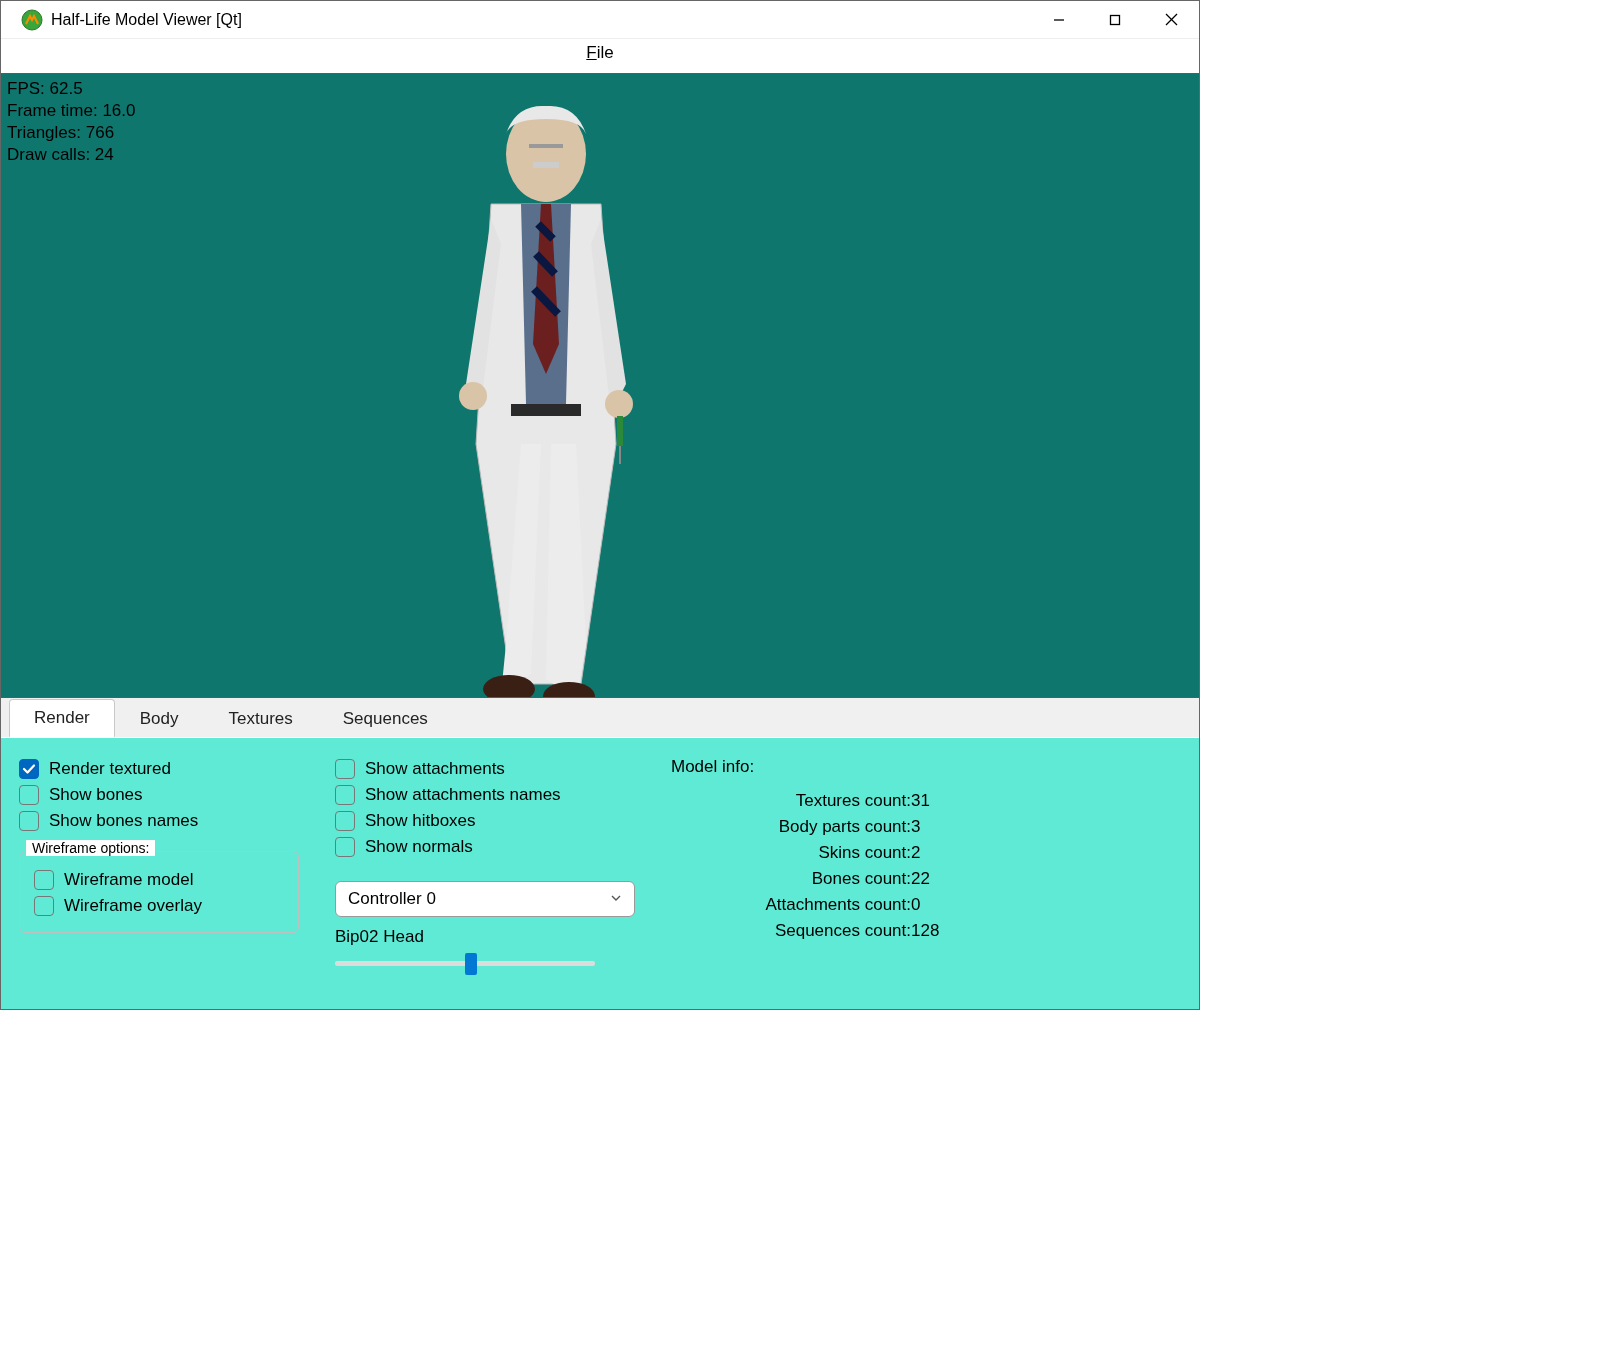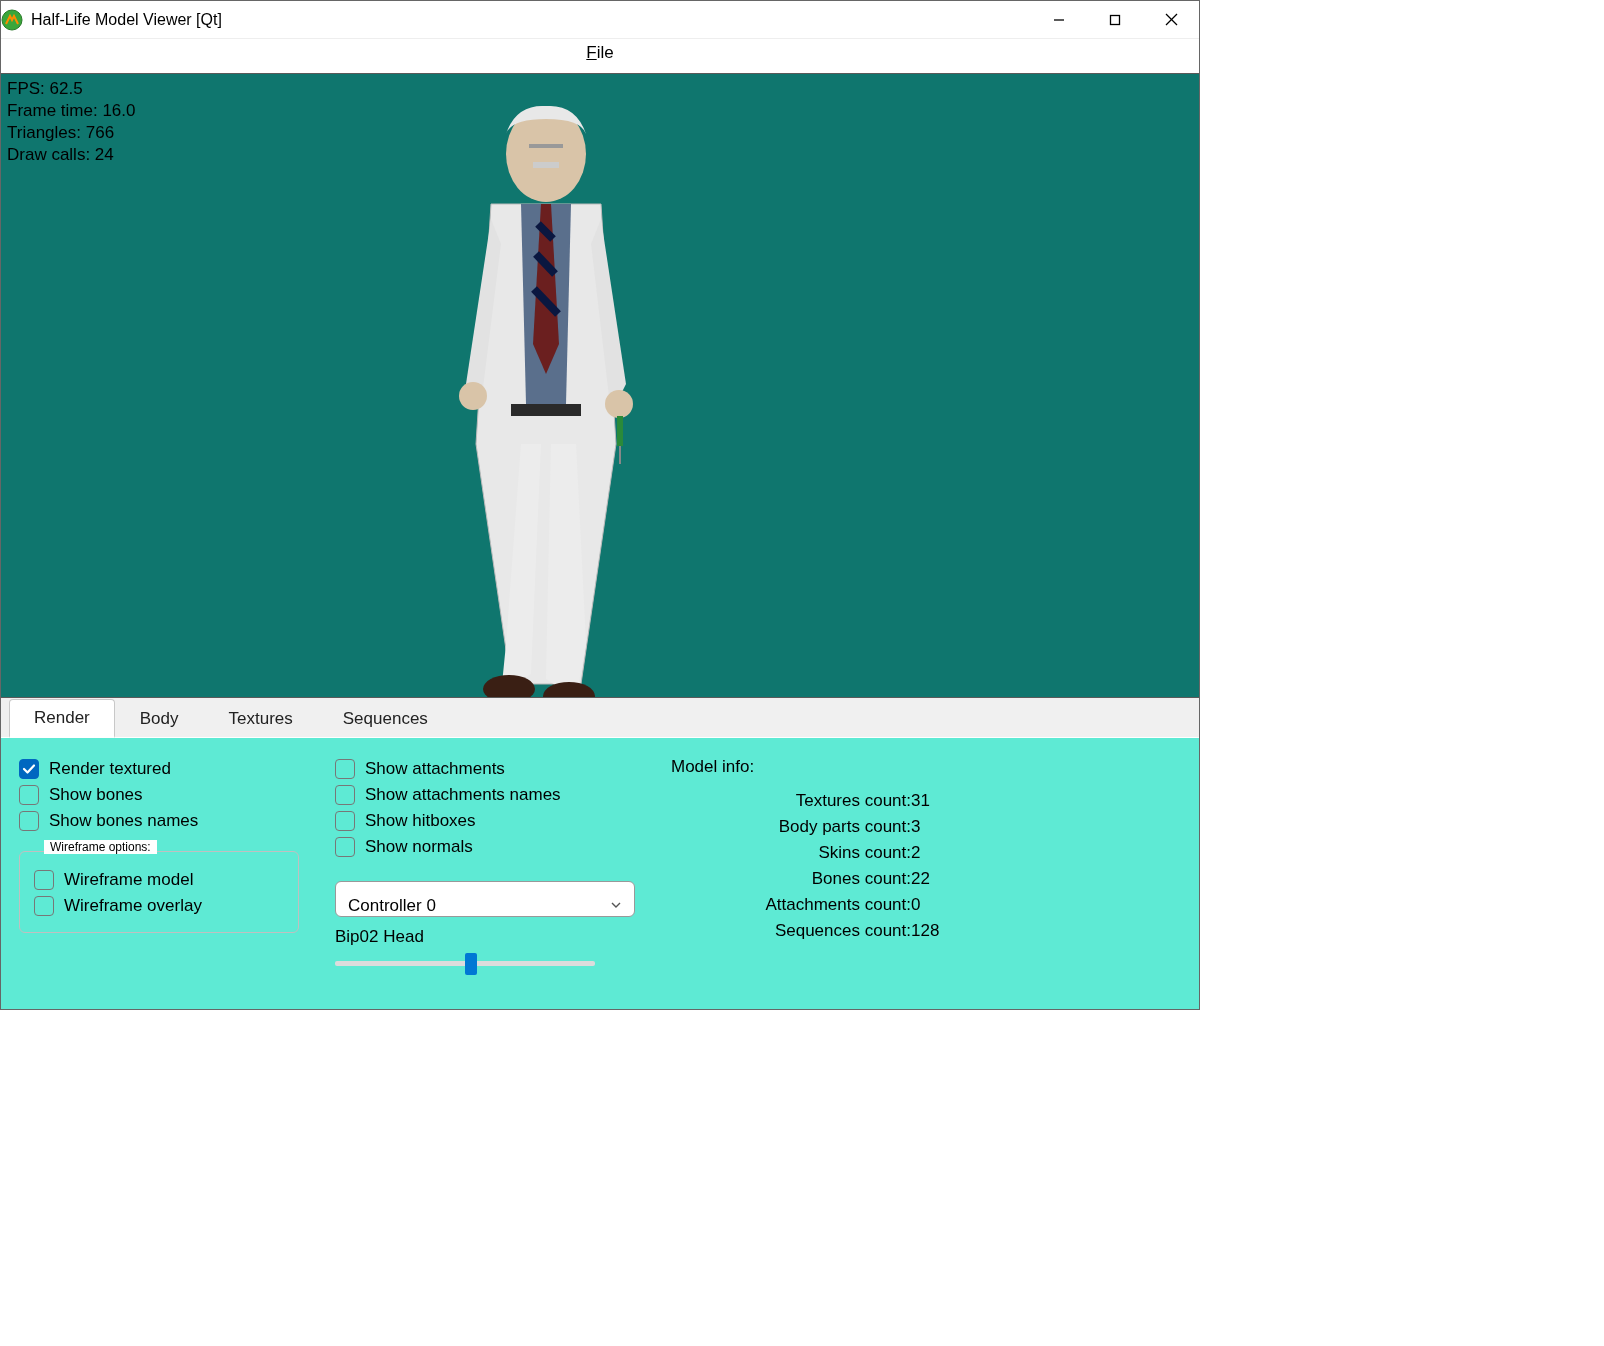--- a/index.html
+++ b/index.html
@@ -15,21 +15,21 @@
     border: 1px solid #666;
   }
 
   
   .titlebar {
     height: 38px;
     background: #fff;
     display: flex;
     align-items: center;
     border-bottom: 1px solid #eee;
-    padding-left: 0;
+    padding-left: 20px;
     user-select: none;
   }
   .titlebar .app-icon {
     width: 22px; height: 22px;
     margin-right: 8px;
     display: flex; align-items: center; justify-content: center;
   }
   .titlebar .title { font-size: 16px; }
   .titlebar .spacer { flex: 1; }
   .titlebar .winbtn {
@@ -144,34 +144,34 @@
   
   .groupbox {
     border: 1px solid #c0c0c0;
     border-radius: 6px;
     padding: 18px 14px 10px 14px;
     margin-top: 14px;
     position: relative;
   }
   .groupbox > .legend {
     position: absolute;
-    top: -12px; left: 24px;
+    top: -12px; left: 6px;
     background: #fff;
     padding: 0 6px;
-    font-size: 12px;
+    font-size: 14px;
   }
 
   
   .combo {
     margin-top: 18px;
     border: 1px solid #999;
     border-radius: 6px;
     height: 36px;
     display: flex;
-    align-items: flex-end;
+    align-items: center;
     padding: 0 12px;
     justify-content: space-between;
     font-size: 17px;
     background: #fff;
   }
   .combo .chev { color: #555; }
 
   
   .slider-label { margin-top: 10px; font-size: 17px; }
   .slider {

